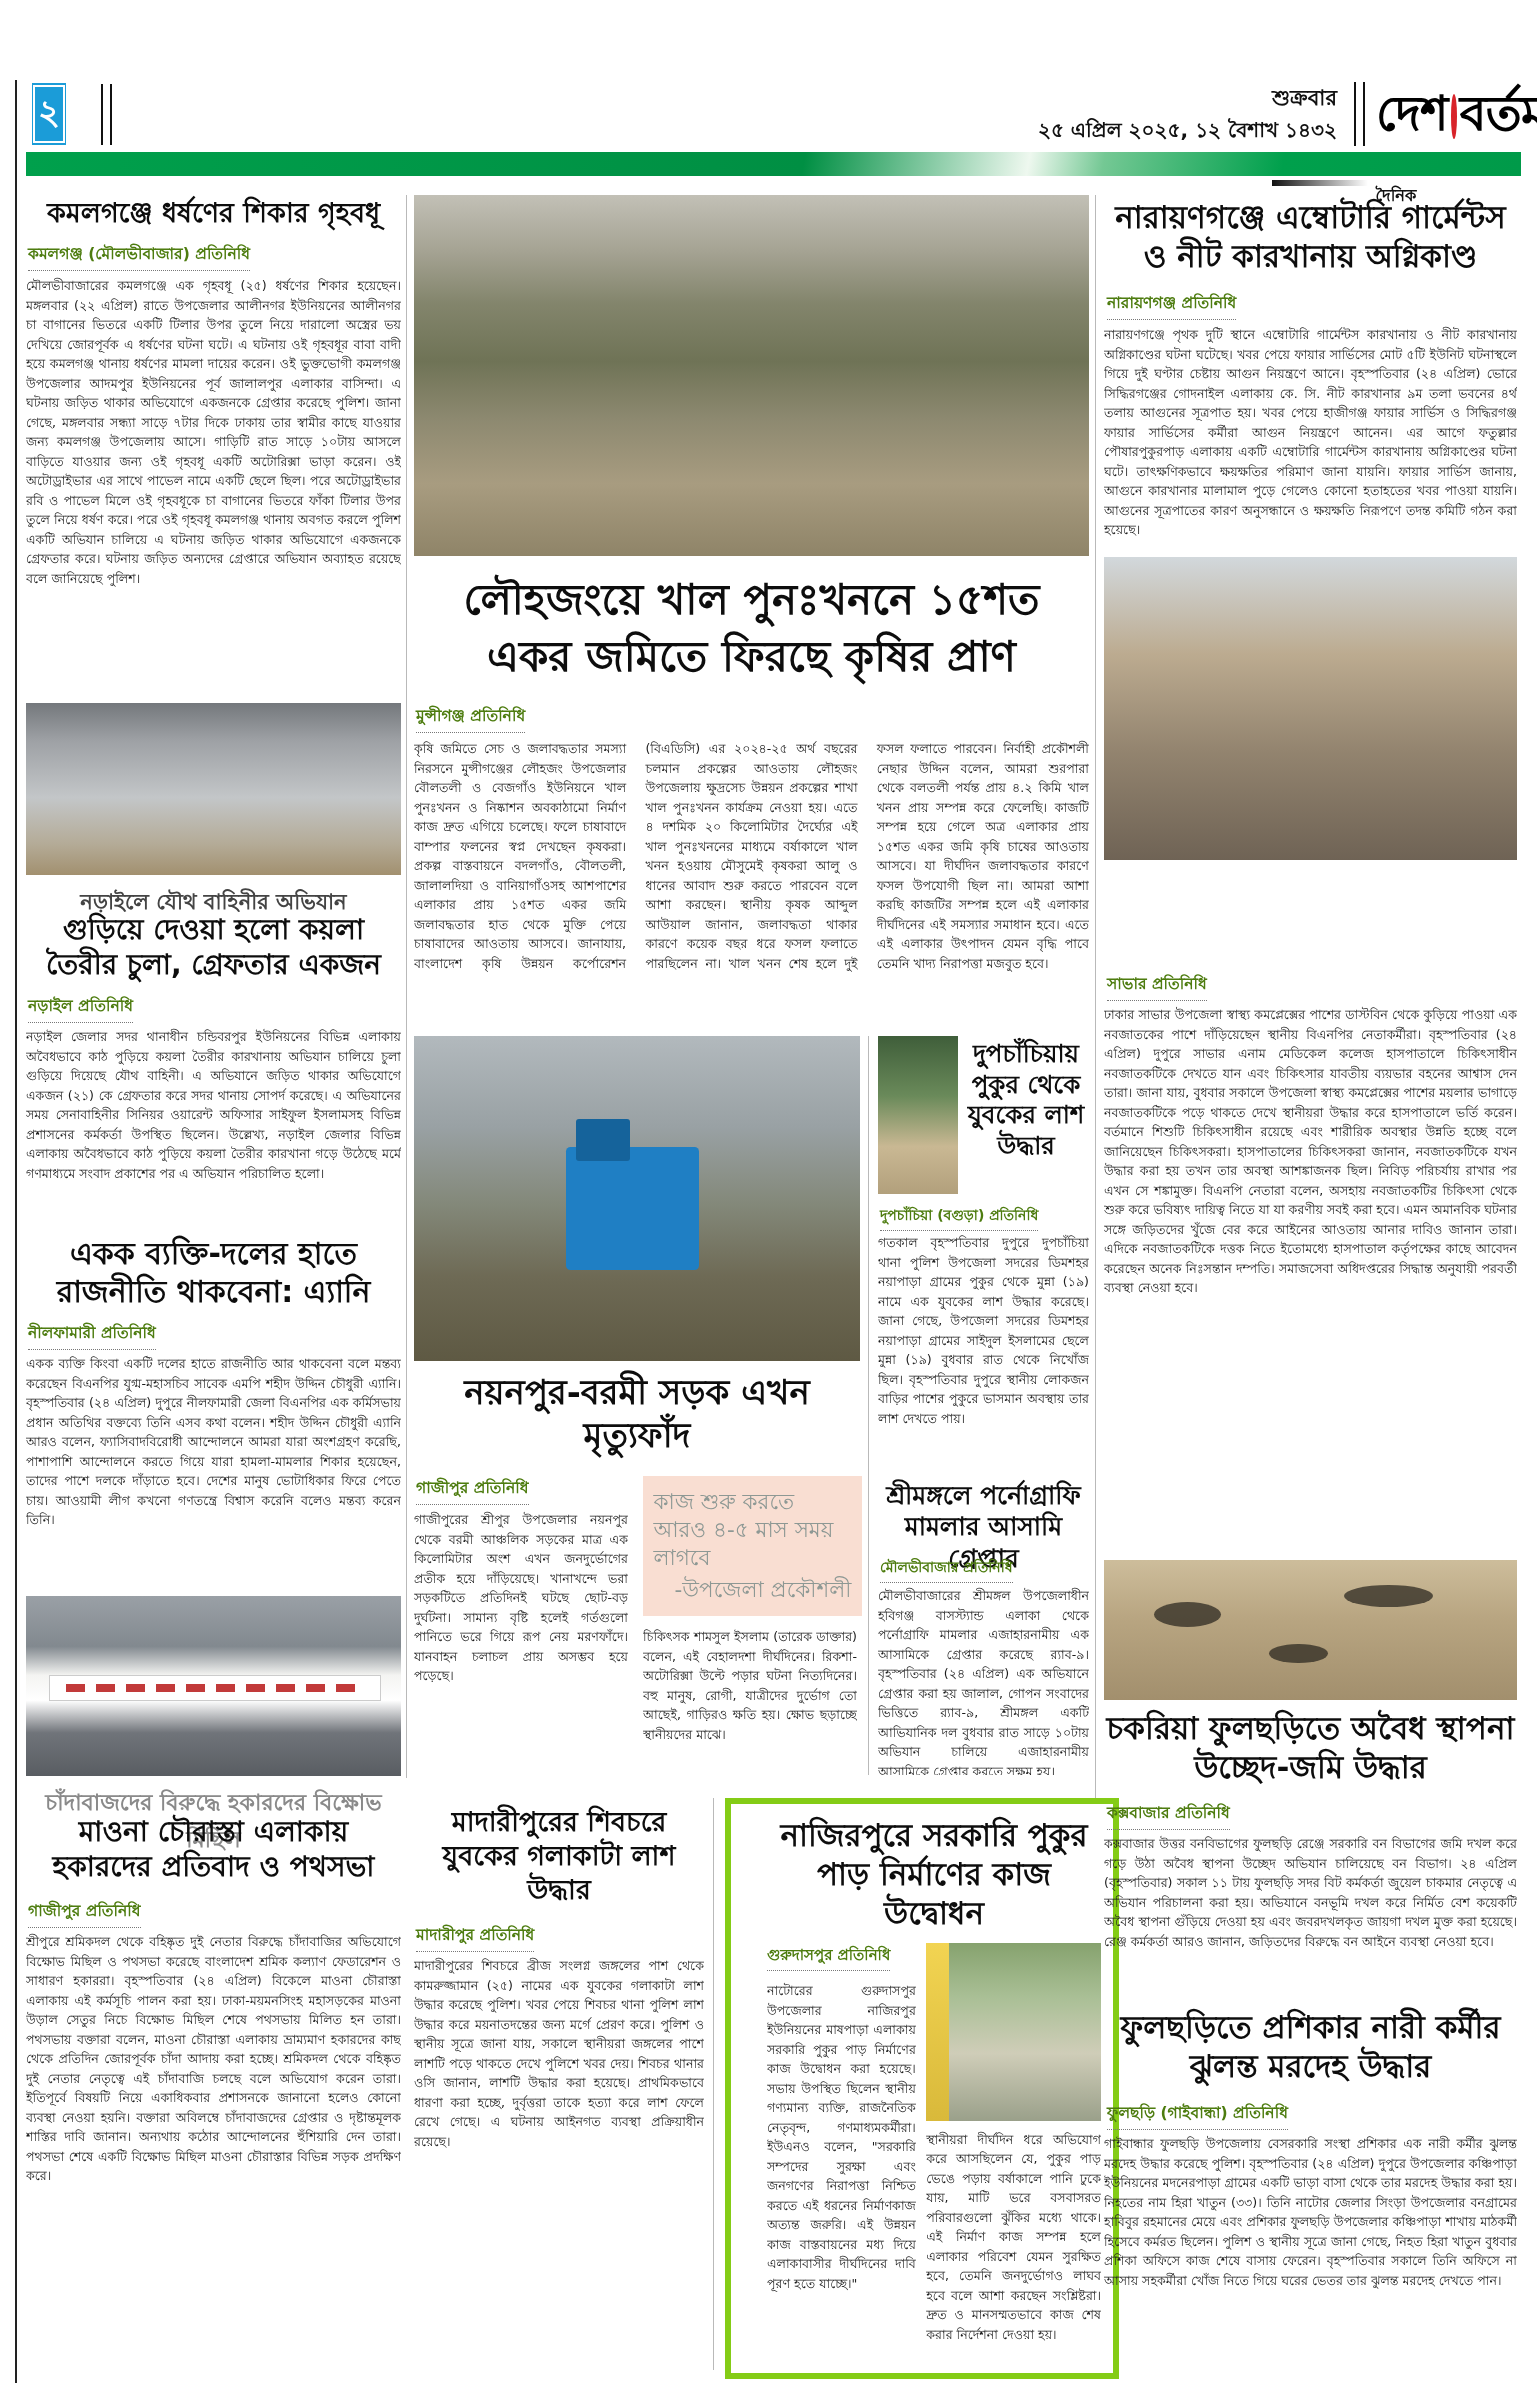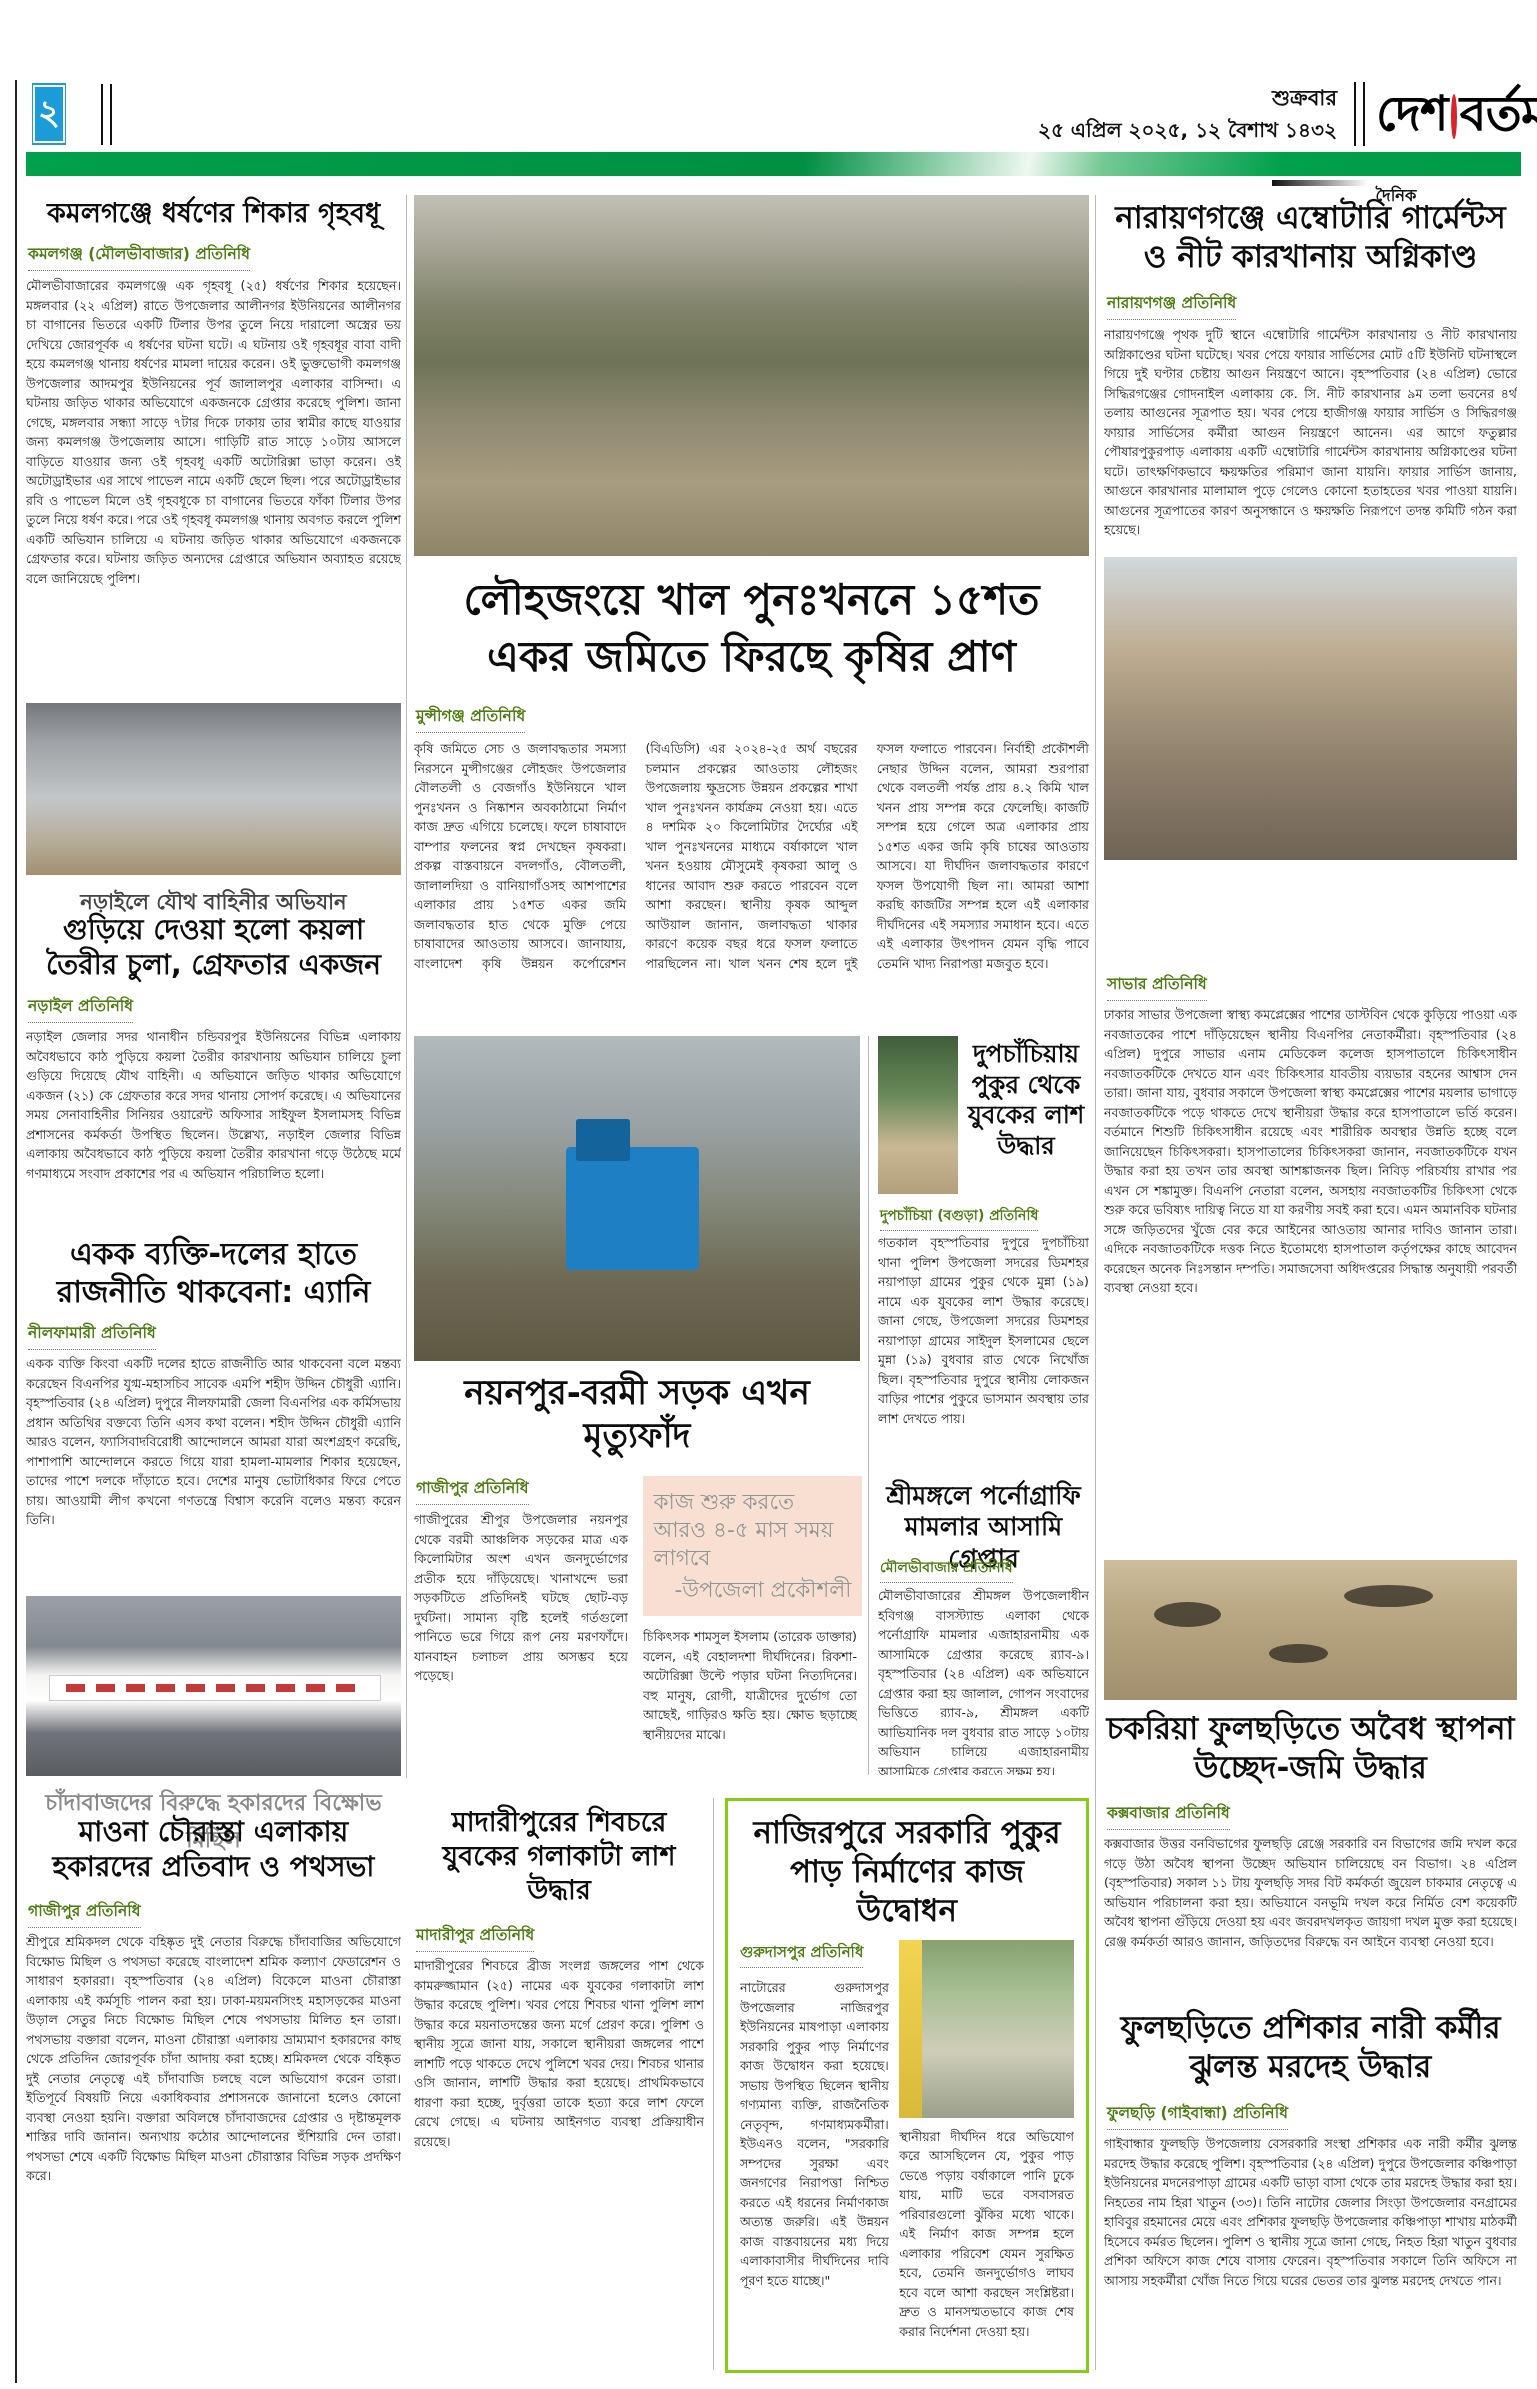--- a/index.html
+++ b/index.html
@@ -39,21 +39,21 @@
   .pgnum .inner{border:2.2px solid #fff;width:82%;height:88%;display:flex;align-items:center;justify-content:center;
                 color:#fff;font-size:34px;font-weight:bold;}
   .logo{display:flex;align-items:center;font-weight:bold;font-size:48px;letter-spacing:-0.7px;color:#000;}
   .logo .disc{width:39px;height:39px;border-radius:50%;background:#00763d;border:3.7px solid #d8232a;
               margin:0 3px;position:relative;}
   .logo .disc:after{content:"";position:absolute;left:26%;top:24%;width:48%;height:52%;background:#d8232a;border-radius:45% 55% 50% 50%;}
   .tagrow{display:flex;align-items:center;justify-content:flex-end;gap:7.4px;}
   .tagrow .fade{height:6.7px;width:97px;background:linear-gradient(90deg,#111,#fff);}
   .tagline{font-weight:bold;font-size:16.3px;}
   .datebox{text-align:right;font-weight:bold;line-height:1.5;}
-  .box-orange{border:3px solid #84cc16;background:#fff;}
+  .box-orange{border:6px solid #84cc16;background:#fff;padding-left:24px;}
 </style>
 </head>
 <body>
 
 <div class="page">
 
   <div class="abs edge-line" style="left:15px;top:80px;width:1.5px;height:2303px;"></div>
 
   <div class="abs pgnum" style="left:32px;top:83px;width:34px;height:62px;">
     <div class="inner">২</div>

